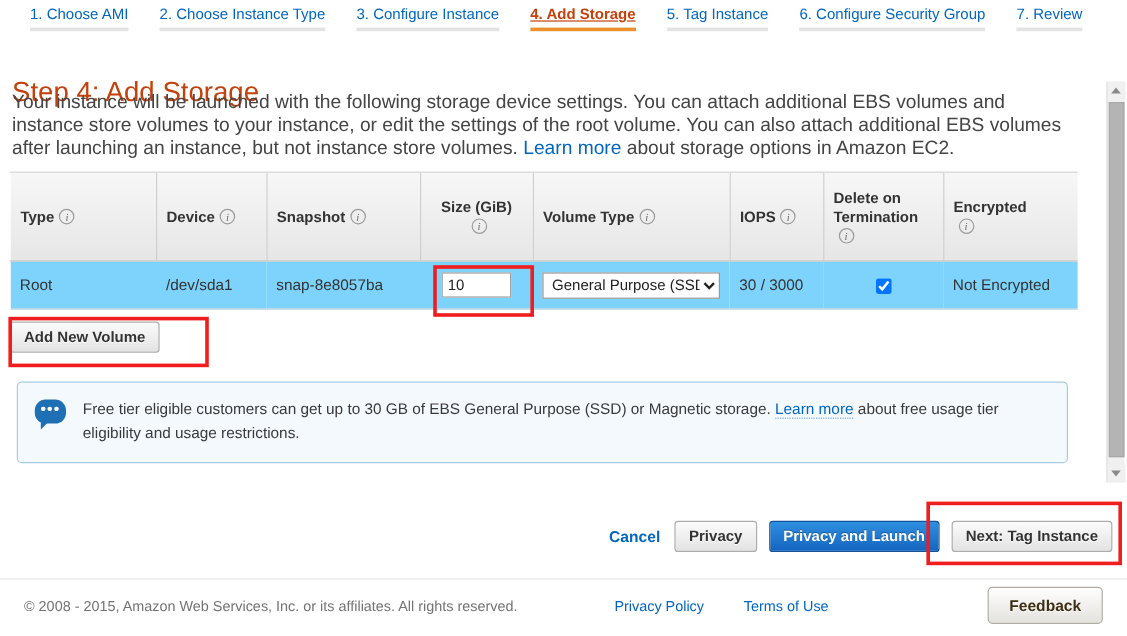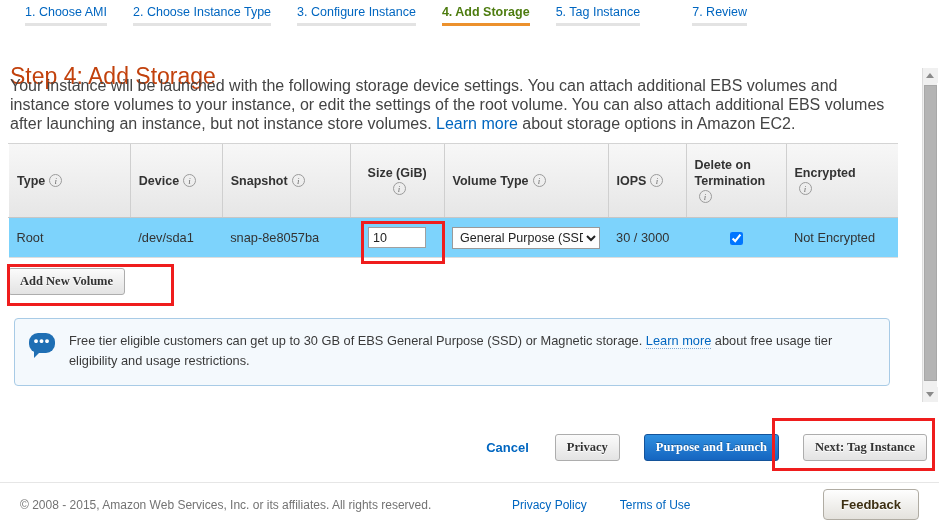--- a/index.html
+++ b/index.html
@@ -25,21 +25,21 @@
     color: #0066c0;
     padding: 5px 0 7px 0;
     margin: 0 13px;
     white-space: nowrap;
     cursor: pointer;
   }
   .tab .tab-underline {
     position: absolute; left: 0; right: 0; bottom: 0;
     height: 3px; background: #e3e3e3;
   }
-  .tab.active { color: #4d7c0f; font-weight: bold; }
+  .tab.active { color: #c2410c; font-weight: bold; text-decoration: underline; }
   .tab.active .tab-underline { background: #ec912d; }
 
   
   .page-title {
     position: absolute; top: 48px; left: 10px;
     font-size: 23px; font-weight: normal; color: #c2410c;
     letter-spacing: 0px;
   }
   .page-desc {
     position: absolute; top: 76px; left: 10px;
@@ -115,21 +115,21 @@
     background: #fdfdfd;
     color: #222;
     padding-left: 3px;
   }
   .cbx { width: 13px; height: 13px; margin: 0; vertical-align: middle; }
   .notenc { color: #6b5a3e; }
 
   
   .btn {
     display: inline-block;
-    font-family: Liberation Serif, serif;
+    font-family: Liberation Sans, sans-serif;
     font-size: 12.5px; font-weight: bold;
     color: #333;
     background: linear-gradient(to bottom, #fbfbfb 0%, #e3e3e3 100%);
     border: 1px solid #adadad; border-radius: 3px;
     padding: 5px 11px;
     cursor: pointer;
     text-shadow: 0 1px 0 #fff;
   }
   .btn-primary {
     color: #ffffff;
@@ -196,21 +196,21 @@
     background: #b4b4b4; border: 1px solid #a8a8a8;
   }
 
   
   .actionbar {
     position: absolute; top: 428px; left: 0;
     width: 939px; height: 44px;
   }
   .actions {
     position: absolute; right: 12px; top: 6px;
-    display: flex; align-items: center; gap: 24px;
+    display: flex; align-items: center; gap: 10px;
   }
   .cancel-link {
     font-size: 13px; font-weight: bold; color: #0066c0; cursor: pointer;
     margin-right: 2px;
   }
 
   
   .footer {
     position: absolute; bottom: 0; left: 0;
     width: 939px; height: 48px;
@@ -262,20 +262,21 @@
   </div>
   <div class="tab active">
     <span>4. Add Storage</span>
     <span class="tab-underline"></span>
   </div>
   <div class="tab">
     <span>5. Tag Instance</span>
     <span class="tab-underline"></span>
   </div>
   <div class="tab">
+    <span>6. Configure Security Group</span>
     <span class="tab-underline"></span>
   </div>
   <div class="tab">
     <span>7. Review</span>
     <span class="tab-underline"></span>
   </div>
 </div>
 
 <h1 class="page-title">Step 4: Add Storage</h1>
 
@@ -359,21 +360,21 @@
   <div class="vthumb"></div>
   <div class="arrow-dn">
     <span class="arrow-glyph"></span>
   </div>
 </div>
 
 <div class="actionbar">
   <div class="actions">
     <span class="cancel-link">Cancel</span>
     <button class="btn">Privacy</button>
-    <button class="btn btn-primary">Purpose and Launch</button>
+    <button class="btn btn-primary">Privacy and Launch</button>
     <button class="btn">Next: Tag Instance</button>
   </div>
 </div>
 
 <div class="footer">
   <div class="copyright">© 2008 - 2015, Amazon Web Services, Inc. or its affiliates. All rights reserved.</div>
   <div class="footer-links">
     <span class="link">Privacy Policy</span>
     <span class="link">Terms of Use</span>
   </div>

